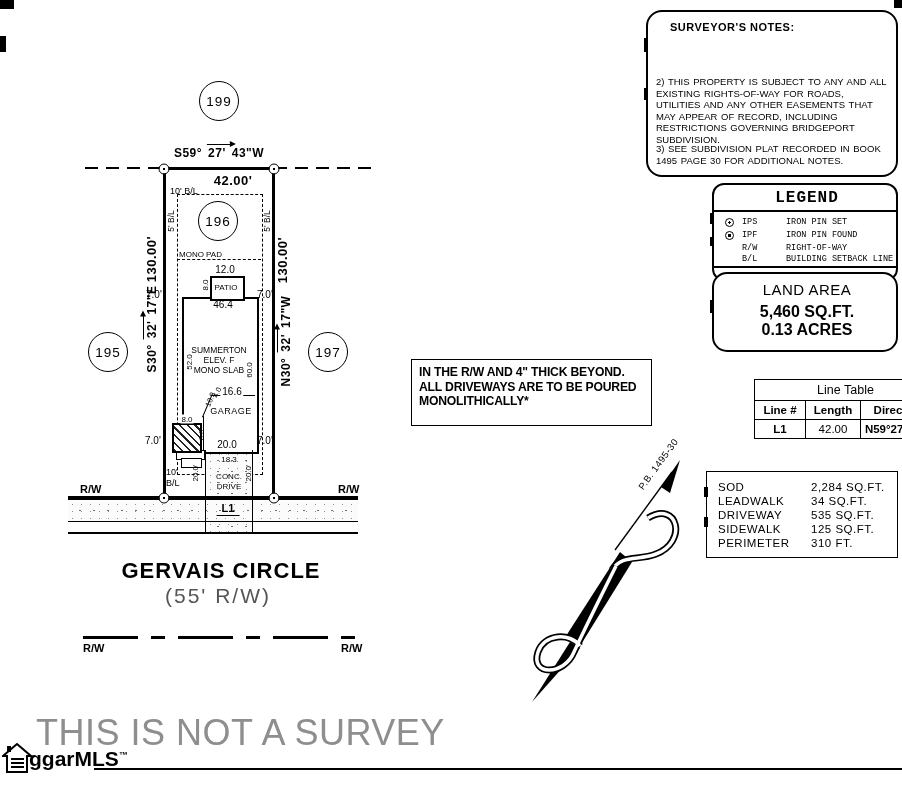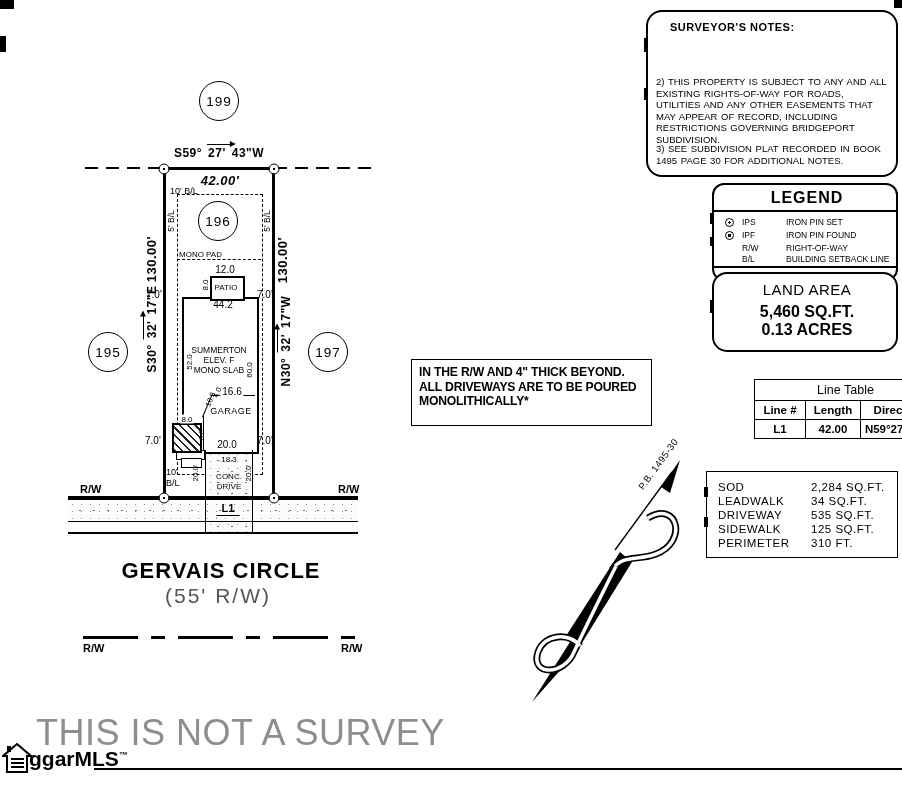--- a/index.html
+++ b/index.html
@@ -94,21 +94,21 @@
   <div class="stipple" style="left:206px;top:451px;width:46px;height:82px;z-index:1;"></div>
   <div class="vline" style="left:205px;top:450px;width:1.3px;height:83px;z-index:3;"></div>
   <div class="vline" style="left:252px;top:450px;width:1.3px;height:83px;z-index:3;"></div>
   <div class="stipple" style="left:68px;top:501px;width:290px;height:20px;z-index:1;"></div>
   <div class="hline" style="left:68px;top:521px;width:290px;height:1.3px;z-index:2;"></div>
   <div class="hline" style="left:68px;top:532px;width:290px;height:1.6px;z-index:2;"></div>
 
   <div class="ctr bearing" style="left:219px;top:153px;">
     <span>S59°</span><span class="ovl">27'</span><span>43"W</span>
   </div>
-  <div class="ctr big" style="left:220px;top:180px;font-style:italic;">42.00'</div>
+  <div class="ctr big" style="left:233px;top:180px;">42.00'</div>
 
   <div class="vrt big" style="left:151px;top:259px;">130.00'</div>
   <div class="vrt big" style="left:282px;top:260px;">130.00'</div>
 
   <div class="vrt bearing" style="left:152px;top:329px;">
     <span>S30°</span><span class="ovl">32'</span><span>17"E</span>
   </div>
   <div class="vrt bearing" style="left:286px;top:341px;">
     <span>N30°</span><span class="ovl">32'</span><span>17"W</span>
   </div>
@@ -124,21 +124,21 @@
   <div class="lbl" style="left:166px;top:467px;font-size:9px;line-height:10.5px;z-index:6;">
     <div>10'</div>
     <div>B/L</div>
   </div>
 
   <div class="lbl" style="left:179px;top:250px;font-size:8px;background:#fff;z-index:2;">MONO PAD</div>
   <div class="ctr dim" style="left:225px;top:269px;z-index:3;">12.0</div>
   <div class="vrt" style="left:205px;top:285px;font-size:8px;z-index:3;">8.0</div>
   <div class="ctr" style="left:226px;top:287px;font-size:8px;z-index:3;">PATIO</div>
 
-  <div class="ctr dim" style="left:223px;top:304px;z-index:3;">44.2</div>
+  <div class="ctr dim" style="left:223px;top:304px;z-index:3;">46.4</div>
   <div class="ctr housefont" style="left:219px;top:360px;z-index:3;">
     <div>SUMMERTON</div>
     <div>ELEV. F</div>
     <div>MONO SLAB</div>
   </div>
   <div class="vrt" style="left:189px;top:362px;font-size:8px;z-index:3;">52.0</div>
   <div class="vrt" style="left:249px;top:370px;font-size:8px;z-index:3;">60.0</div>
 
   <div class="lbl dim" style="left:146px;top:289px;">7.0'</div>
   <div class="lbl dim" style="left:257px;top:289px;">7.0'</div>
@@ -192,21 +192,21 @@
     <path d="M96,136 C80,168 66,196 54,222 C44,246 10,246 18,222 C24,204 50,202 60,216" fill="none" stroke="#fff" stroke-width="3.5"></path>
   </svg>
   <div class="ctr" style="left:658px;top:464px;font-size:9.5px;letter-spacing:0.5px;transform:translate(-50%,-50%) rotate(-54deg);">P.B. 1495-30</div>
 
   <div class="rbox round" style="left:646px;top:10px;width:252px;height:167px;border-width:2.5px;box-sizing:border-box;">
     <div class="lbl" style="left:22px;top:9px;font-size:11px;font-weight:bold;letter-spacing:0.5px;">SURVEYOR'S NOTES:</div>
     <div class="notes-body" style="top:64px;">2) THIS PROPERTY IS SUBJECT TO ANY AND ALL EXISTING RIGHTS-OF-WAY FOR ROADS, UTILITIES AND ANY OTHER EASEMENTS THAT MAY APPEAR OF RECORD, INCLUDING RESTRICTIONS GOVERNING BRIDGEPORT SUBDIVISION.</div>
     <div class="notes-body" style="top:131px;">3) SEE SUBDIVISION PLAT RECORDED IN BOOK 1495 PAGE 30 FOR ADDITIONAL NOTES.</div>
   </div>
 
-  <div class="rbox" style="left:712px;top:183px;width:186px;height:98px;border-radius:12px;box-sizing:border-box;">
+  <div class="rbox" style="left:712px;top:183px;width:186px;height:98px;border-radius:12px;box-sizing:border-box;font-family:Liberation Mono, monospace;">
     <div class="ctr" style="left:93px;top:13px;font-size:16px;font-weight:bold;letter-spacing:1px;">LEGEND</div>
     <div class="hline" style="left:0;top:25px;width:183px;height:1.5px;"></div>
     <div class="legend-row" style="left:0;top:31px;width:100%;height:12px;">
       <span class="ring" style="left:11px;top:2px;background:radial-gradient(circle,#000 0 1px,#fff 1.2px);"></span>
       <span class="lbl" style="left:28px;top:1px;">IPS</span>
       <span class="lbl" style="left:72px;top:1px;">IRON PIN SET</span>
     </div>
     <div class="legend-row" style="left:0;top:44px;width:100%;height:12px;">
       <span class="ring" style="left:11px;top:2px;background:radial-gradient(circle,#000 0 1.8px,#fff 2px);"></span>
       <span class="lbl" style="left:28px;top:1px;">IPF</span>
@@ -235,21 +235,21 @@
           <tr>
             <td colspan="3" style="font-size:12.5px;">Line Table</td>
           </tr>
       <tr>
         <td style="width:50px;font-weight:bold;">Line #</td>
         <td style="width:54px;font-weight:bold;">Length</td>
         <td style="font-weight:bold;">Direction</td>
       </tr>
       <tr>
         <td style="font-weight:bold;">L1</td>
-        <td style="font-weight:bold;">42.00</td>
+        <td style="font-weight:normal;">42.00</td>
         <td style="font-weight:bold;">N59°27'43"E</td>
       </tr>
     </tbody>
       </table>
   </div>
 
   <div class="abs" style="left:706px;top:471px;width:192px;height:87px;border:1.6px solid #000;box-sizing:border-box;">
     <div>
       <span class="qrow-label" style="top:9px;">SOD</span>
       <span class="qrow-value" style="top:9px;">2,284 SQ.FT.</span>

